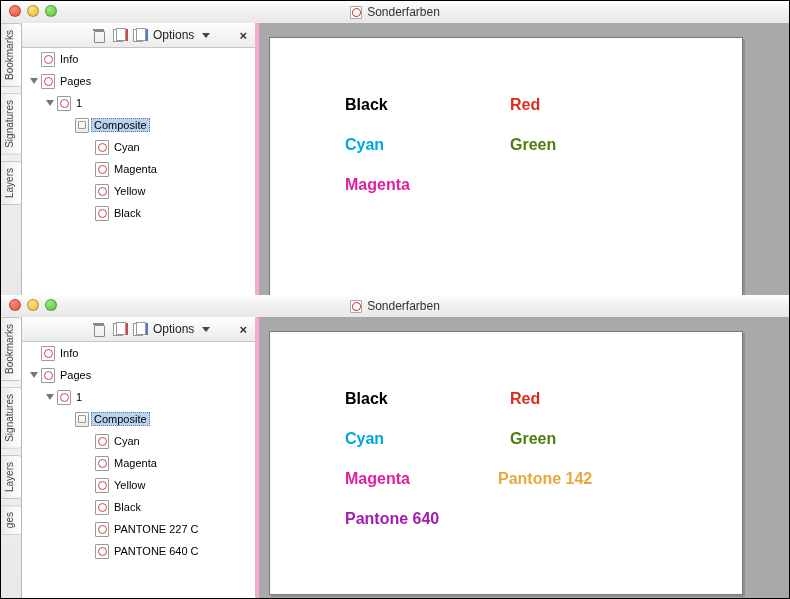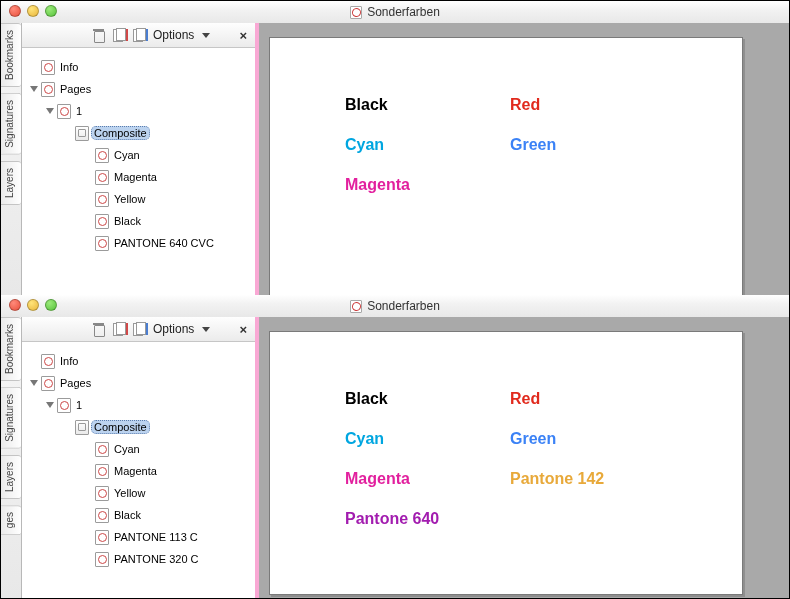--- a/index.html
+++ b/index.html
@@ -29,41 +29,41 @@
   .stack{position:relative;width:14px;height:14px}
   .stack::before,.stack::after{content:"";position:absolute;width:8px;height:11px;border:1px solid #999;background:#fff}
   .stack::before{left:0;top:1px}
   .stack::after{left:3px;top:0}
   .stack .bar{position:absolute;right:-1px;top:1px;width:2px;height:12px}
   .stack.red .bar{background:#d04848}
   .stack.blue .bar{background:#4a7dd0}
   .opts-label{font-size:12px;color:#222}
   .chev{width:0;height:0;border-left:4px solid transparent;border-right:4px solid transparent;border-top:5px solid #444;display:inline-block;margin-left:2px}
   .close-x{font-size:13px;color:#333;font-weight:bold;padding:0 2px;cursor:default}
-  .tree{flex:1;overflow:auto;background:#fff;padding:8px 0}
+  .tree{flex:1;overflow:auto;background:#fff;padding:0 0}
   .row{display:flex;align-items:center;height:22px;padding-right:6px;white-space:nowrap}
   .tw{width:0;height:0;display:inline-block;margin-right:3px}
   .tw.open{border-left:4px solid transparent;border-right:4px solid transparent;border-top:6px solid #777}
   .tw.none{width:8px;height:8px;border:none;visibility:hidden}
   .nicon{width:14px;height:15px;position:relative;margin-right:5px;flex:none}
   .nicon::before{content:"";position:absolute;inset:0;border:1px solid #9b9b9b;background:#fff;border-radius:1px}
   .nicon::after{content:"";position:absolute;left:3px;top:3px;width:7px;height:7px;border:1.2px solid #cc4848;border-radius:50%}
   .nicon.group::before{background:linear-gradient(180deg,#fff,#eaeaea)}
   .nicon.group::after{border-color:#999;border-radius:1px;width:6px;height:6px;left:3px;top:3px}
-  .sel{background:#bcd3ef;border:1px dotted #5b7dad;border-radius:5px;padding:0 2px;margin-left:-3px}
+  .sel{background:#bcd3ef;border:1px dotted #5b7dad;border-radius:0;padding:0 2px;margin-left:-3px}
   .lbl{font-size:11px;color:#000}
   .content{flex:1;background:#a9a9a9;display:flex;align-items:flex-start;justify-content:flex-start;padding:14px 0 0 10px;overflow:hidden}
   .page{background:#fff;border:1px solid #7a7a7a;box-shadow:2px 2px 0 rgba(0,0,0,.15);width:472px;height:272px;position:relative}
   .win-bot .page{height:262px}
   .page .txt{position:absolute;font-family:Arial,Helvetica,sans-serif;font-weight:bold;font-size:16px}
   .c-black{color:#000}
   .c-cyan{color:#00a6e0}
   .c-mag{color:#e2209e}
   .c-red{color:#e12a1d}
-  .c-grn{color:#3b82f6}
+  .c-grn{color:#4d7c0f}
   .c-p142{color:#e8a93a}
   .c-p640{color:#a21caf}
   .ind-0{padding-left:8px}.ind-1{padding-left:24px}.ind-2{padding-left:42px}.ind-3{padding-left:62px}
 </style>
 </head>
 <body>
 
 <div class="frame">
 
   <div class="window win-top">
@@ -132,25 +132,20 @@
   </div>
             <div class="row ind-3">
     <span class="tw none"></span>
     <span class="nicon "></span>
     <span class="lbl ">Yellow</span>
   </div>
             <div class="row ind-3">
     <span class="tw none"></span>
     <span class="nicon "></span>
     <span class="lbl ">Black</span>
-  </div>
-            <div class="row ind-3">
-    <span class="tw none"></span>
-    <span class="nicon "></span>
-    <span class="lbl ">PANTONE 640 CVC</span>
   </div>
           </div>
       </div>
       <div class="content">
         <div class="page" id="page-top">
             <div class="txt c-black" style="left:75px;top:58px">Black</div>
             <div class="txt c-cyan" style="left:75px;top:98px">Cyan</div>
             <div class="txt c-mag" style="left:75px;top:138px">Magenta</div>
             <div class="txt c-red" style="left:240px;top:58px">Red</div>
             <div class="txt c-grn" style="left:240px;top:98px">Green</div>
@@ -230,36 +225,36 @@
     <span class="lbl ">Yellow</span>
   </div>
             <div class="row ind-3">
     <span class="tw none"></span>
     <span class="nicon "></span>
     <span class="lbl ">Black</span>
   </div>
             <div class="row ind-3">
     <span class="tw none"></span>
     <span class="nicon "></span>
-    <span class="lbl ">PANTONE 113 C</span>
-  </div>
-            <div class="row ind-3">
-    <span class="tw none"></span>
-    <span class="nicon "></span>
-    <span class="lbl ">PANTONE 320 C</span>
+    <span class="lbl ">PANTONE 227 C</span>
+  </div>
+            <div class="row ind-3">
+    <span class="tw none"></span>
+    <span class="nicon "></span>
+    <span class="lbl ">PANTONE 640 C</span>
   </div>
           </div>
       </div>
       <div class="content">
         <div class="page" id="page-bot">
             <div class="txt c-black" style="left:75px;top:58px">Black</div>
             <div class="txt c-cyan" style="left:75px;top:98px">Cyan</div>
             <div class="txt c-mag" style="left:75px;top:138px">Magenta</div>
             <div class="txt c-p640" style="left:75px;top:178px">Pantone 640</div>
             <div class="txt c-red" style="left:240px;top:58px">Red</div>
             <div class="txt c-grn" style="left:240px;top:98px">Green</div>
-            <div class="txt c-p142" style="left:240px;top:138px">Pantone 142</div>
+            <div class="txt c-p142" style="left:228px;top:138px">Pantone 142</div>
           </div>
       </div>
     </div>
   </div>
 
 </div>
 
 </body></html>

